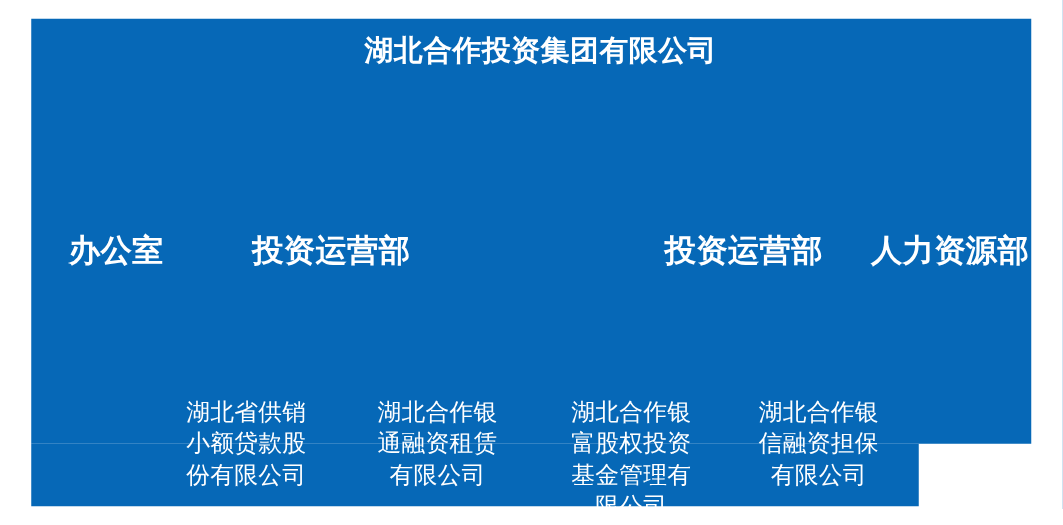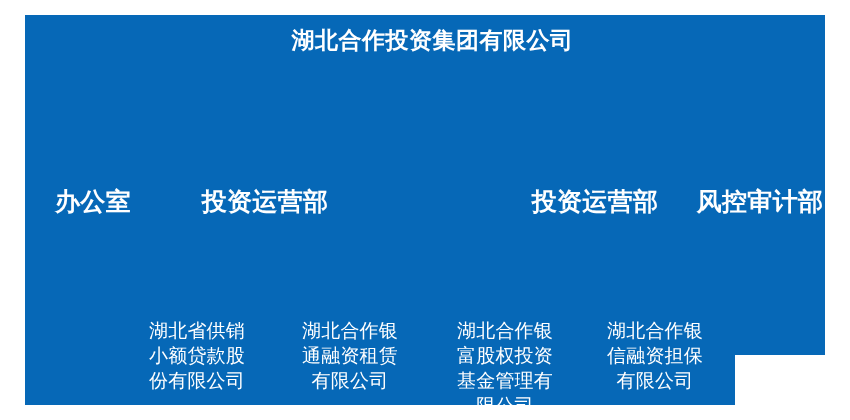--- a/index.html
+++ b/index.html
@@ -118,21 +118,21 @@
   <div class="panel-lower"></div>
 
   <div class="layer">
 
     <div class="org-title">湖北合作投资集团有限公司</div>
 
     <div class="dept-row">
       <div class="dept d0">办公室</div>
       <div class="dept d1">投资运营部</div>
       <div class="dept d3">投资运营部</div>
-      <div class="dept d4">风控审计部</div>
+      <div class="dept d4">人力资源部</div>
     </div>
 
     <div class="sub-row">
       <div class="subsidiary s0">湖北省供销小额贷款股份有限公司</div>
       <div class="subsidiary s2">湖北合作银富股权投资基金管理有限公司</div>
       <div class="subsidiary s1">湖北合作银通融资租赁有限公司</div>
       <div class="subsidiary s3">湖北合作银信融资担保有限公司</div>
     </div>
 
   </div>

